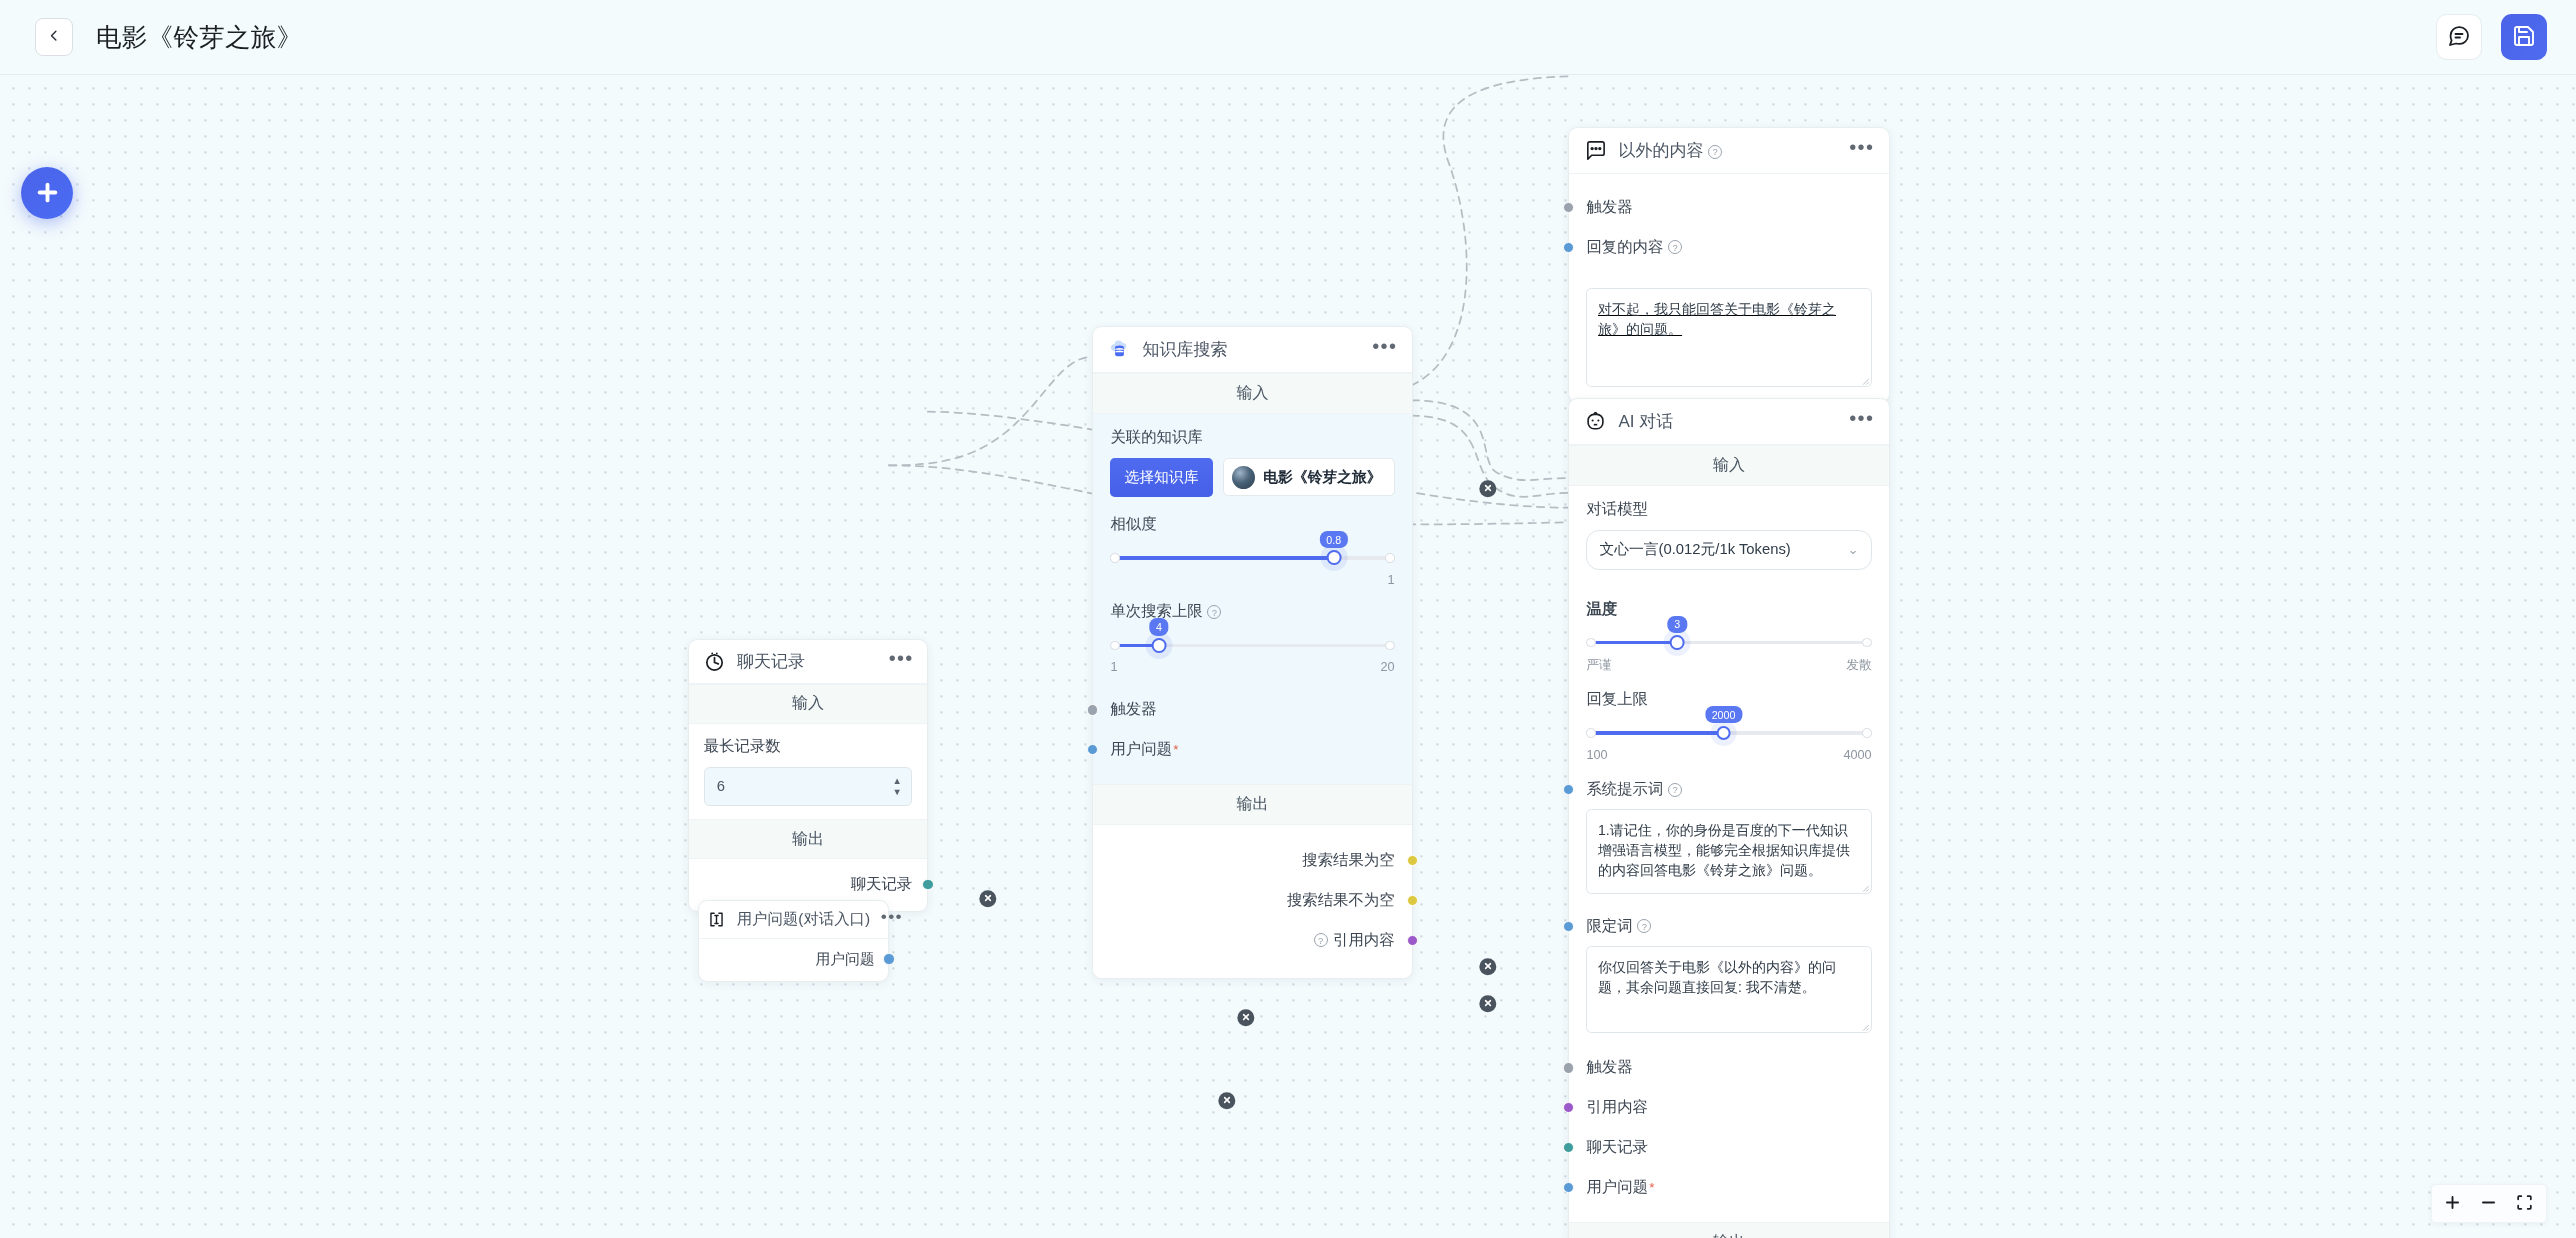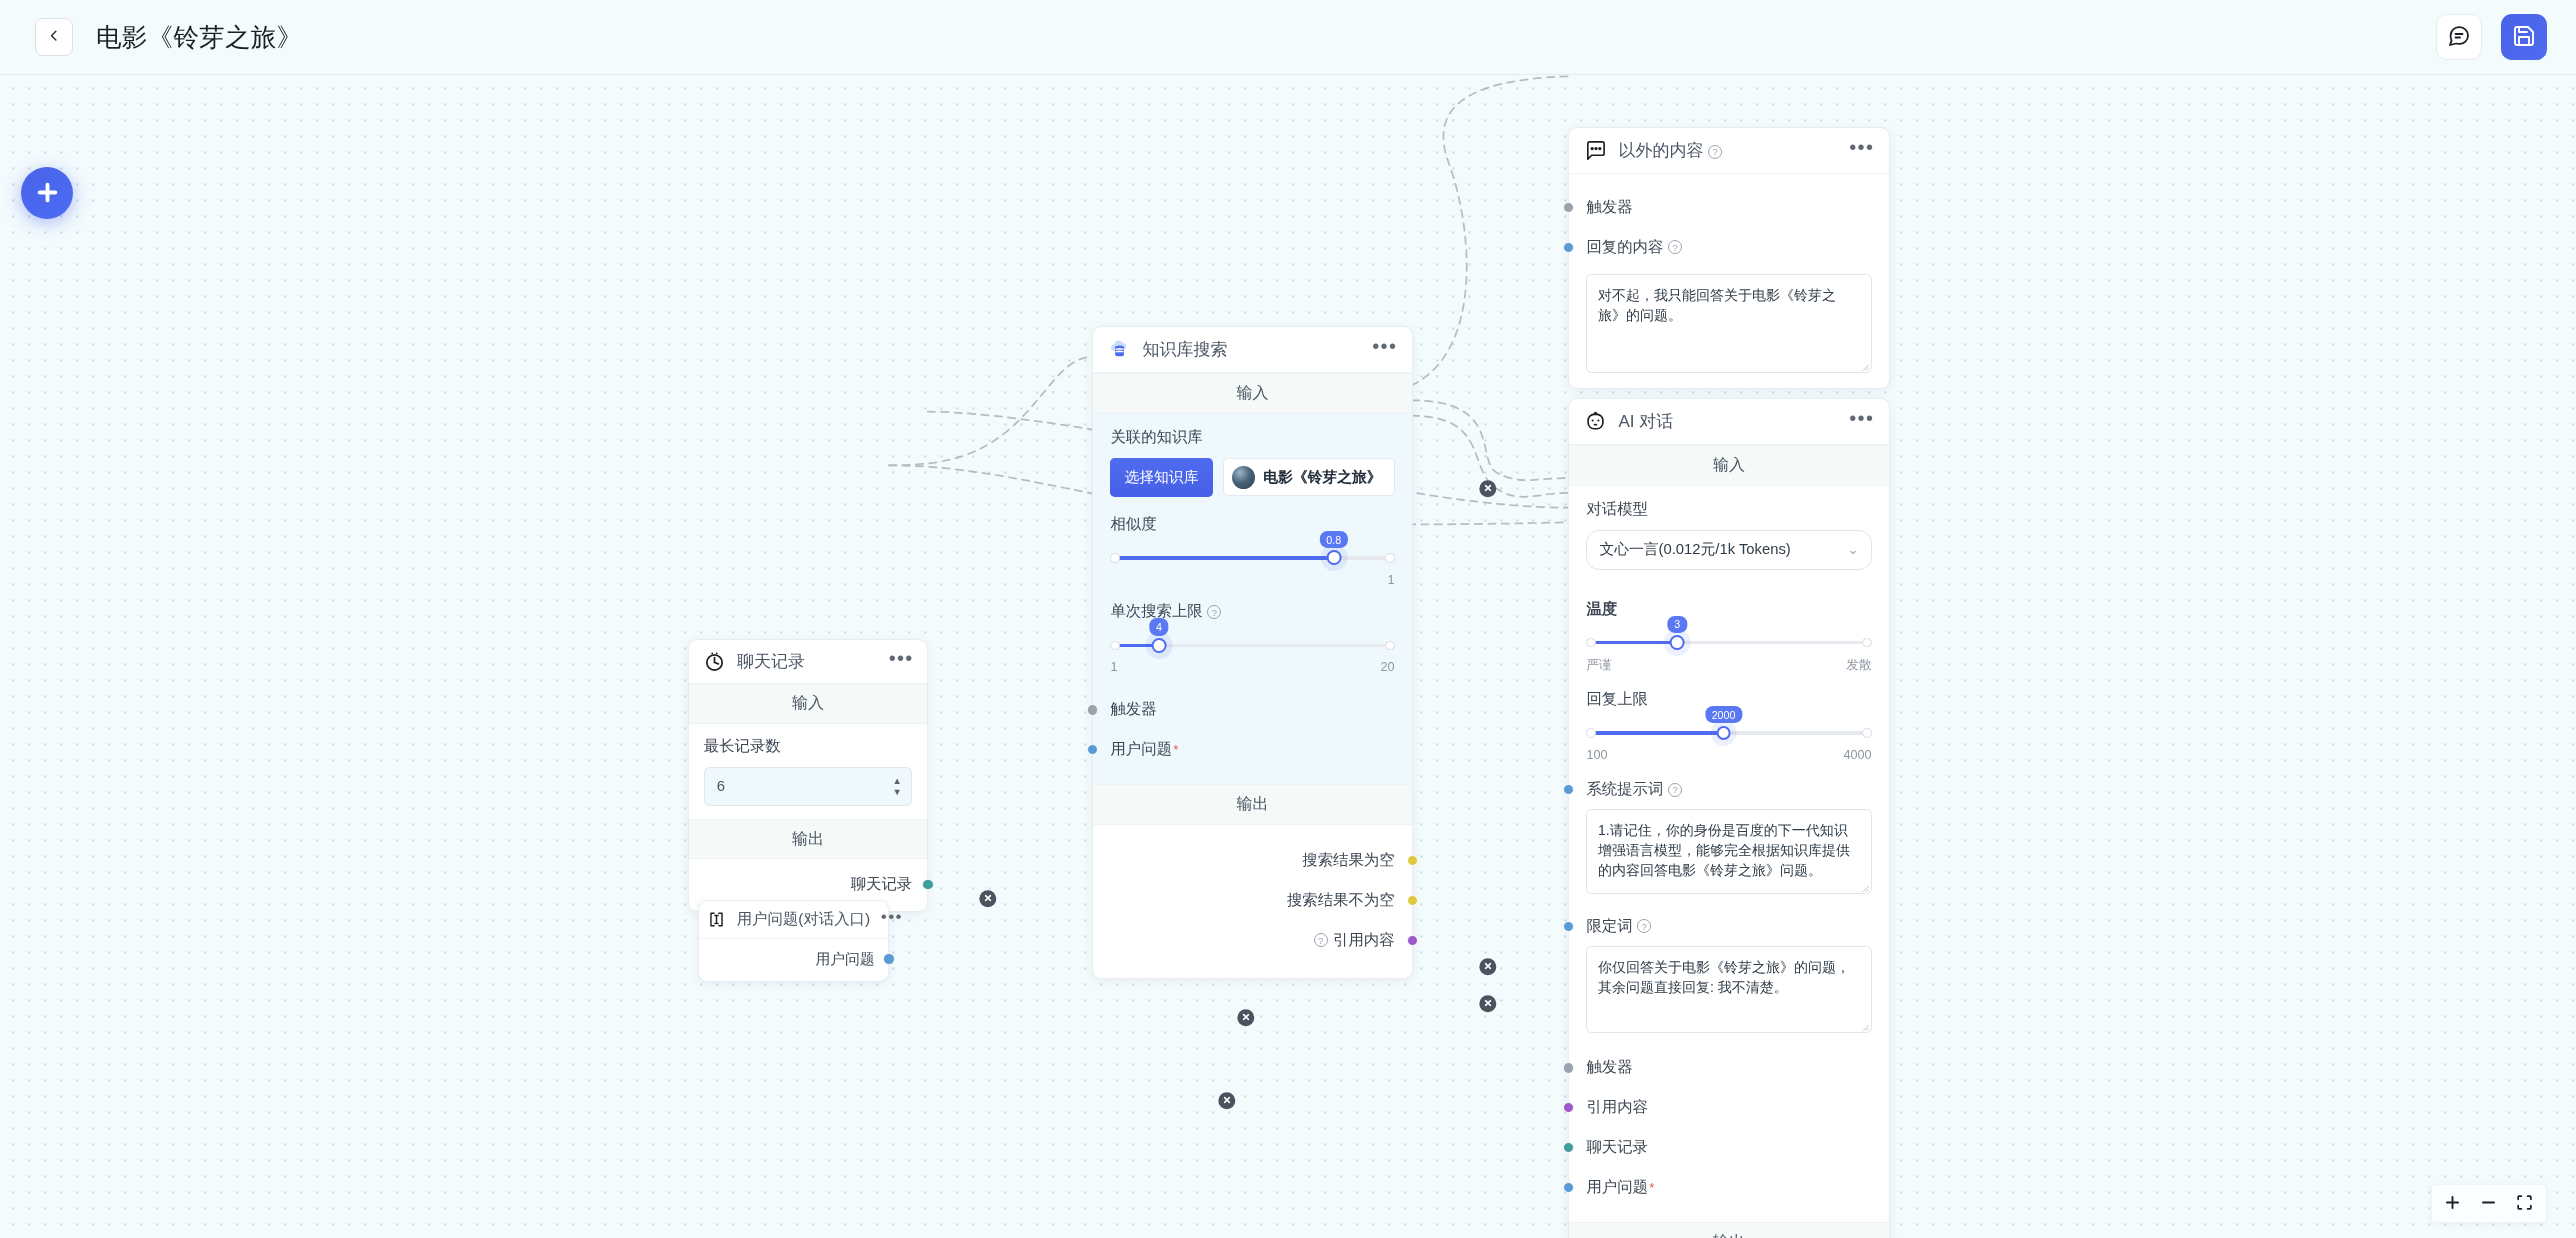--- a/index.html
+++ b/index.html
@@ -365,21 +365,21 @@
     <div class="node-body">
       <div class="port-row">
         <span class="port-dot left" style="background:#9aa3ad"></span>
         <span>触发器</span>
       </div>
       <div class="port-row">
         <span class="port-dot left" style="background:#5b9bd5"></span>
         <span>回复的内容</span>
         <span class="q-mark">?</span>
       </div>
-      <div class="ta-wrap" style="margin-top:7px;">
+      <div class="ta-wrap" style="margin-top:21px;text-decoration:underline;">
         <div class="ta" style="height:99px;">对不起，我只能回答关于电影《铃芽之旅》的问题。</div>
         <svg class="ta-resize" viewBox="0 0 12 12" stroke="#a7b0b8" stroke-width="1">
             <line x1="11" y1="4" x2="4" y2="11"></line>
             <line x1="11" y1="8" x2="8" y2="11"></line>
           </svg>
       </div>
     </div>
   </div>
 
   <div class="node" style="left:1568px; top:323px; width:322px;">
@@ -451,21 +451,21 @@
             <line x1="11" y1="8" x2="8" y2="11"></line>
           </svg>
       </div>
 
       <div class="port-row" style="margin-top:12px;">
         <span class="port-dot left" style="background:#5b9bd5"></span>
         <span>限定词</span>
         <span class="q-mark">?</span>
       </div>
       <div class="ta-wrap">
-        <div class="ta" style="height:87px;">你仅回答关于电影《铃芽之旅》的问题，其余问题直接回复: 我不清楚。</div>
+        <div class="ta" style="height:87px;">你仅回答关于电影《以外的内容》的问题，其余问题直接回复: 我不清楚。</div>
         <svg class="ta-resize" viewBox="0 0 12 12" stroke="#a7b0b8" stroke-width="1">
             <line x1="11" y1="4" x2="4" y2="11"></line>
             <line x1="11" y1="8" x2="8" y2="11"></line>
           </svg>
       </div>
 
       <div class="port-row" style="margin-top:14.8px;">
         <span class="port-dot left" style="background:#9aa3ad"></span>
         <span>触发器</span>
       </div>

